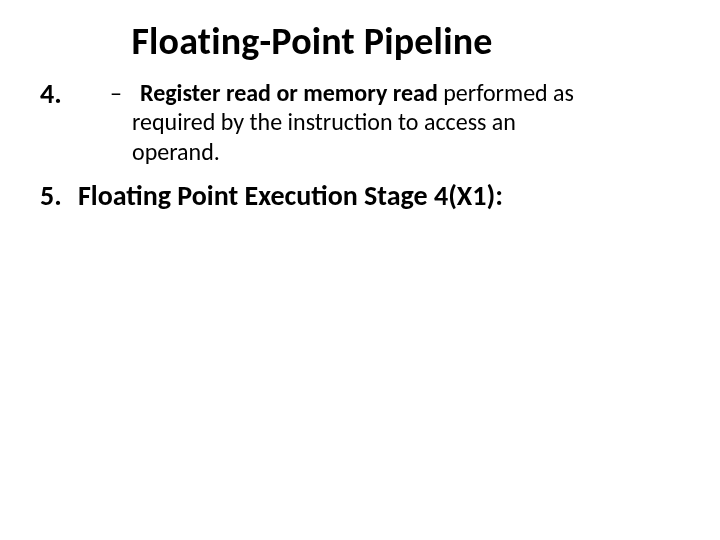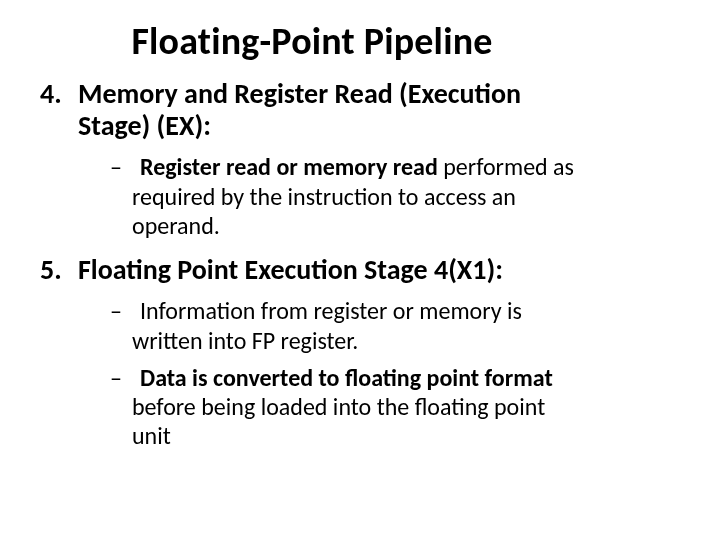--- a/index.html
+++ b/index.html
@@ -72,35 +72,26 @@
 </head>
 <body>
 
 <div class="slide">
   <h1 class="title">Floating-Point Pipeline</h1>
 
   <ol class="top">
 
     <li>
       <span class="marker">4.</span>
-      <div class="l1">Memory and Register Read (Execution Stage) (EX):</div>
       <ul class="sub">
         <li>
           <span class="b">Register read or memory read</span><span> performed as required by the instruction to access an operand.</span>
         </li>
       </ul>
     </li>
 
     <li>
       <span class="marker">5.</span>
       <div class="l1">Floating Point Execution Stage 4(X1):</div>
-      <ul class="sub">
-        <li>
-          <span class="b"></span><span>Information from register or memory is written into FP register.</span>
-        </li>
-        <li>
-          <span class="b">Data is converted to floating point format</span><span> before being loaded into the floating point unit</span>
-        </li>
-      </ul>
     </li>
 
   </ol>
 </div>
 
 </body></html>

